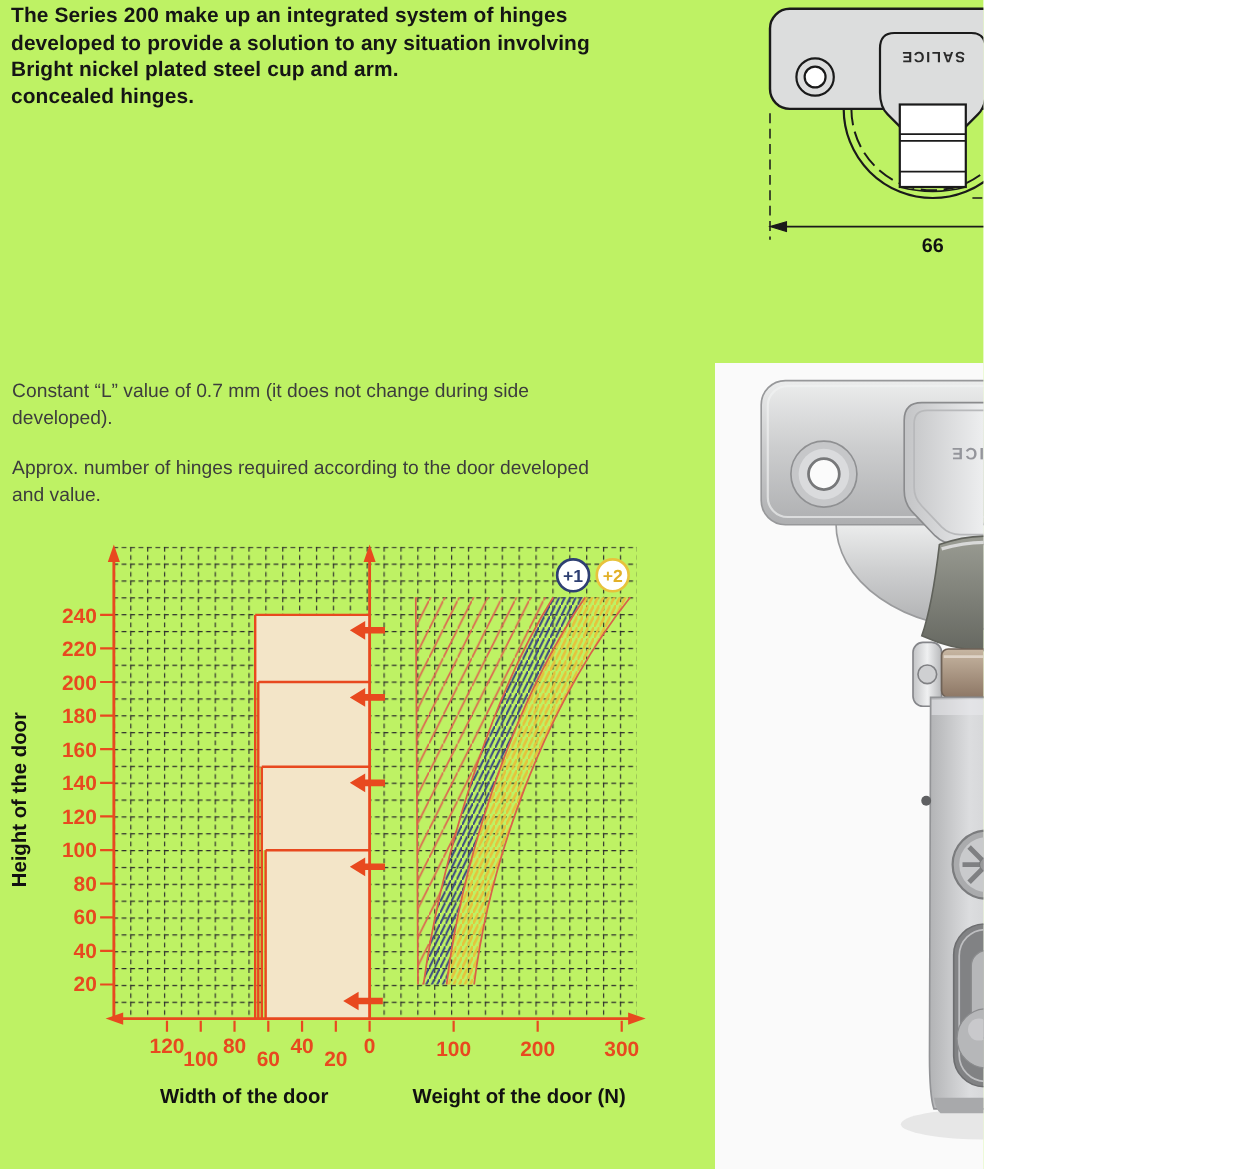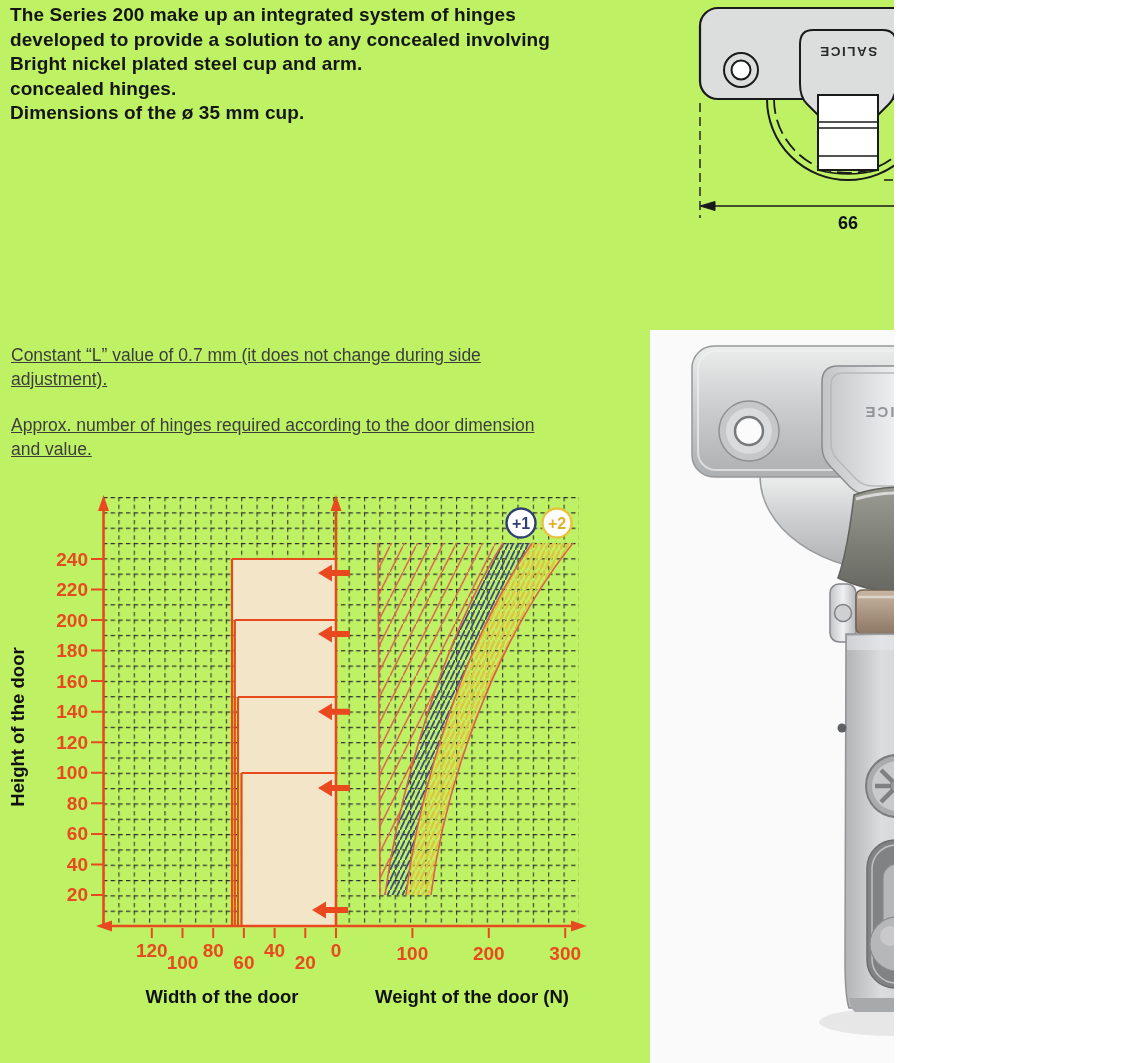--- a/index.html
+++ b/index.html
@@ -3,46 +3,45 @@
 <meta charset="utf-8">
 <style>
   html,body{margin:0;padding:0;background:#fff;}
   body{font-family:"Liberation Sans", sans-serif;}
   #page{position:relative;width:894px;height:1063px;background:#bef264;overflow:hidden;}
   .abs{position:absolute;}
   .intro{left:10px;top:3px;width:600px;}
   .intro div{font-size:19px;font-weight:bold;line-height:24.5px;color:#151515;letter-spacing:.1px;}
   .notes{left:11px;top:344px;width:570px;}
   .notes .para{margin-bottom:23px;}
-  .notes .para div{font-size:17.5px;line-height:23.5px;color:#3d3d3d;text-decoration:underline;}
+  .notes .para div{font-size:17.5px;line-height:23.5px;color:#3d3d3d;}
   svg text{font-family:"Liberation Sans", sans-serif;}
   .tickNum{fill:#e8491f;font-weight:bold;font-size:19px;}
   .axisTitle{fill:#111;font-weight:bold;font-size:18.5px;}
   .dimNum{fill:#111;font-weight:bold;font-size:18px;}
 </style>
 </head>
 <body>
 
 <div id="page">
 
   <div class="abs intro">
     <div>The Series 200 make up an integrated system of hinges</div>
-    <div>developed to provide a solution to any concealed involving</div>
+    <div>developed to provide a solution to any situation involving</div>
     <div>Bright nickel plated steel cup and arm.</div>
     <div>concealed hinges.</div>
-    <div>Dimensions of the ø 35 mm cup.</div>
   </div>
 
   <div class="abs notes">
     <div class="para">
       <div>Constant “L” value of 0.7 mm (it does not change during side</div>
-      <div>adjustment).</div>
+      <div>developed).</div>
     </div>
     <div class="para">
-      <div>Approx. number of hinges required according to the door dimension</div>
+      <div>Approx. number of hinges required according to the door developed</div>
       <div>and value.</div>
     </div>
   </div>
 
   <svg class="abs" style="left:690px;top:0" width="433" height="252" viewBox="690 0 433 252">
     <g>
       <rect x="700" y="8" width="297" height="91" rx="18" fill="#dcdddd" stroke="#1a1a1a" stroke-width="2.2"></rect>
       <circle cx="741" cy="70" r="17" fill="#dcdddd" stroke="#1a1a1a" stroke-width="2"></circle>
       <circle cx="741" cy="70" r="9.5" fill="#ffffff" stroke="#1a1a1a" stroke-width="2"></circle>
       <circle cx="956" cy="70" r="17" fill="#dcdddd" stroke="#1a1a1a" stroke-width="2"></circle>

